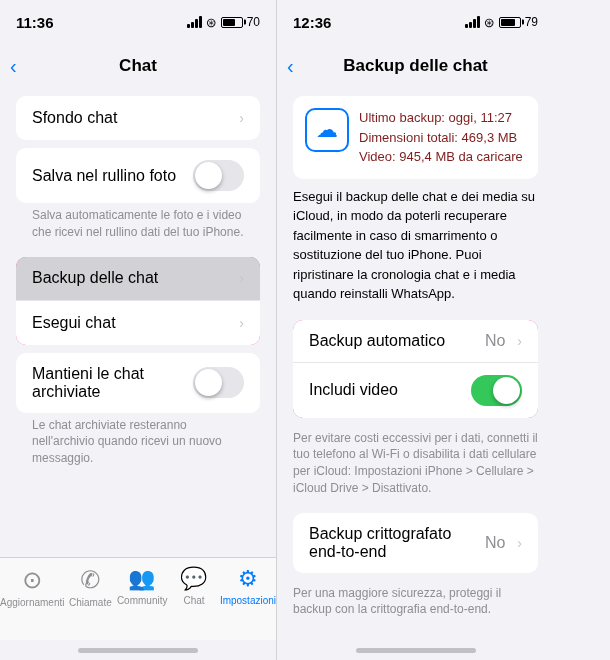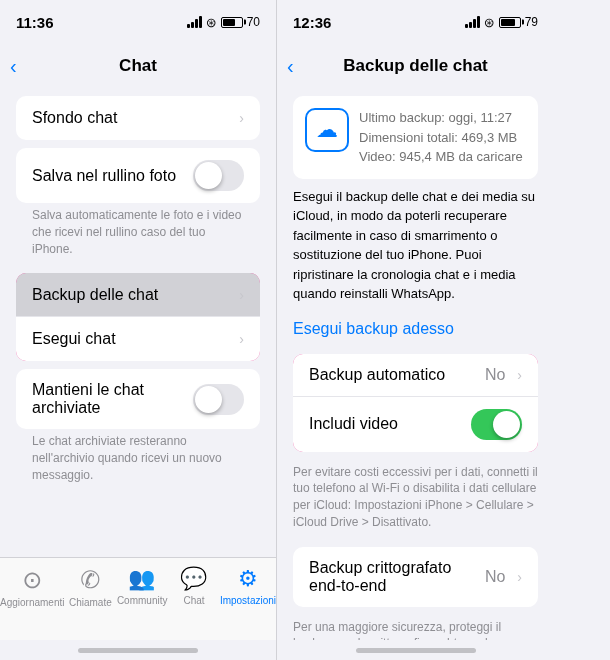--- a/index.html
+++ b/index.html
@@ -240,21 +240,21 @@
       align-items: center;
       justify-content: center;
       flex-shrink: 0;
     }
     .cloud-icon-text {
       font-size: 22px;
       color: #007aff;
     }
     .backup-info-text {
       font-size: 13px;
-      color: #737373;
+      color: #7f1d1d;
       line-height: 1.5;
     }
     .backup-description {
       font-size: 13px;
       color: #000;
       padding: 0 16px 8px;
       line-height: 1.5;
     }
     .action-link {
       padding: 8px 16px;
@@ -354,21 +354,21 @@
 
     <div class="settings-section">
       <div class="settings-group">
         <div class="settings-item">
           <span class="settings-item-label">Salva nel rullino foto</span>
           <div class="toggle toggle-off">
             <div class="toggle-thumb"></div>
           </div>
         </div>
       </div>
-      <div class="sub-label">Salva automaticamente le foto e i video che ricevi nel rullino caso del tuo iPhone.</div>
+      <div class="sub-label">Salva automaticamente le foto e i video che ricevi nel rullino dati del tuo iPhone.</div>
     </div>
 
     <div class="settings-section">
       <div class="settings-group">
         <div class="settings-item highlighted">
           <span class="settings-item-label">Backup delle chat</span>
           <div class="settings-item-right">
             <span class="chevron-right">›</span>
           </div>
         </div>
@@ -457,23 +457,20 @@
       </div>
       <div>
         <div class="backup-info-text">Ultimo backup: oggi, 11:27</div>
         <div class="backup-info-text">Dimensioni totali: 469,3 MB</div>
         <div class="backup-info-text">Video: 945,4 MB da caricare</div>
       </div>
     </div>
 
     <div class="backup-description">Esegui il backup delle chat e dei media su iCloud, in modo da poterli recuperare facilmente in caso di smarrimento o sostituzione del tuo iPhone. Puoi ripristinare la cronologia chat e i media quando reinstalli WhatsApp.</div>
 
-    <div class="action-link">
-      <span>Esegui backup adesso</span>
-    </div>
 
     <div class="settings-section">
       <div class="settings-group">
         <div class="setting-row">
           <span class="setting-row-label">Backup automatico</span>
           <div class="setting-row-value">
             <span>No</span>
             <span class="chevron-right">›</span>
           </div>
         </div>

